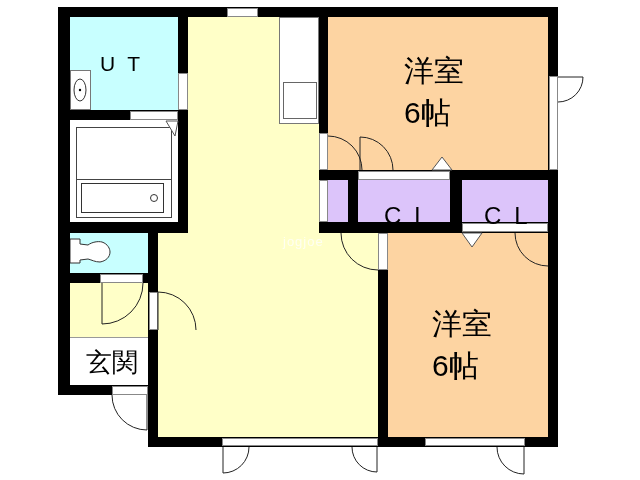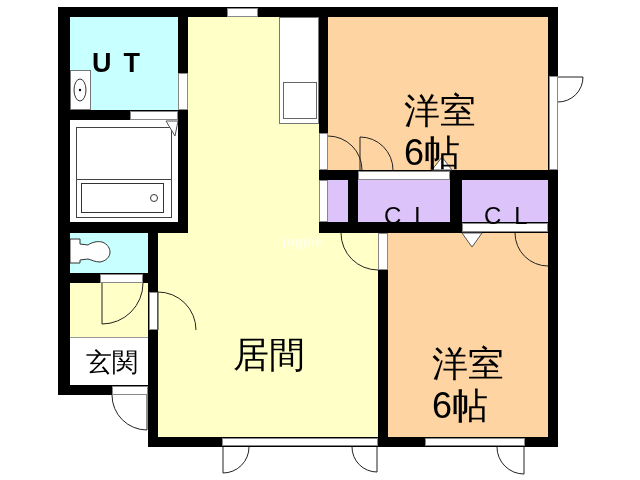--- a/index.html
+++ b/index.html
@@ -6,26 +6,26 @@
     #plan {
       position: relative;
       width: 640px;
       height: 480px;
       overflow: hidden;
       background: #ffffff;
       font-family: "Liberation Sans", "DejaVu Sans", sans-serif;
     }
     #plan svg { position: absolute; left: 0; top: 0; }
     .lbl { position: absolute; color: #000; white-space: nowrap; margin: 0; }
-    .big { font-size: 36px; line-height: 42px; margin-top: 40px; }
+    .big { font-size: 30px; line-height: 42px; }
     .big span { display: block; }
     .room1-lbl { left: 404px; top: 50px; }
     .living-lbl { left: 233px; top: 293px; line-height: 44px; }
     .room2-lbl { left: 432px; top: 303px; }
-    .ut-lbl { left: 92px; top: 53px; font-size: 27px; line-height: 21px; letter-spacing: 12px; font-weight: bold; }
+    .ut-lbl { left: 100px; top: 53px; font-size: 21px; line-height: 21px; letter-spacing: 12px; }
     .cl-lbl { font-size: 24px; line-height: 20px; letter-spacing: 13px; top: 206px; }
     .cl1-lbl { left: 384px; }
     .cl2-lbl { left: 484px; }
     .genkan-lbl { left: 86px; top: 350px; font-size: 26px; line-height: 24px; }
     .watermark { left: 283px; top: 233px; font-size: 13px; line-height: 18px; color: rgba(255,255,255,0.75); letter-spacing: 1px; }
   </style>
 </head>
 <body>
 
 <div id="plan">
@@ -132,21 +132,20 @@
 
   <div class="lbl big room1-lbl">
     <span>洋室</span>
     <span>6帖</span>
   </div>
 
   <div class="lbl cl-lbl cl1-lbl">CL</div>
   <div class="lbl cl-lbl cl2-lbl">CL</div>
 
   <div class="lbl big living-lbl">
-    <span>居間</span>
   </div>
 
   <div class="lbl big room2-lbl">
     <span>洋室</span>
     <span>6帖</span>
   </div>
 
   <div class="lbl genkan-lbl">玄関</div>
 </div>
 

